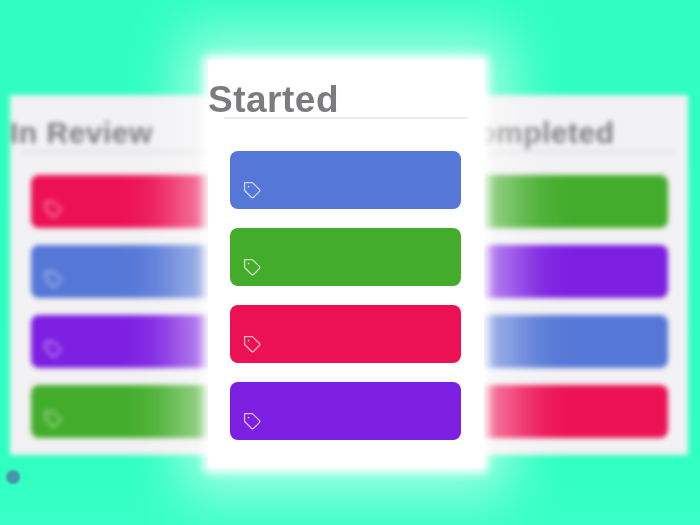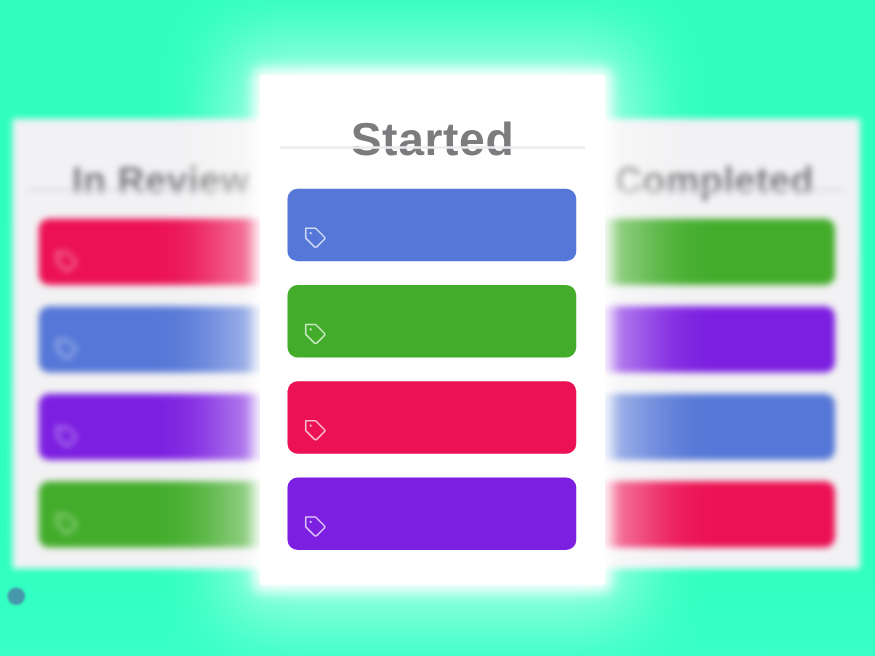--- a/index.html
+++ b/index.html
@@ -30,22 +30,22 @@
   .column--center {
     left: 208px; top: 60px; width: 276px; height: 408px;
     background: #FFFFFF;
     z-index: 3;
     border-radius: 2px;
     box-shadow: 0 0 10px 5px rgba(255,255,255,0.95),
                 0 0 55px 28px rgba(255,255,255,0.55);
   }
 
   .column-title {
-    margin: 12px;
-    text-align: center;
+    margin: 0;
+    text-align: left;
     font-weight: bold;
     color: #7C7C7E;
     letter-spacing: 0.5px;
   }
   .column--side  .column-title { padding-top: 20px; font-size: 30px; line-height: 36px; }
   .column--center .column-title { padding-top: 19px; font-size: 37px; line-height: 42px; }
 
   .column-divider {
     position: absolute;
     height: 2px;

